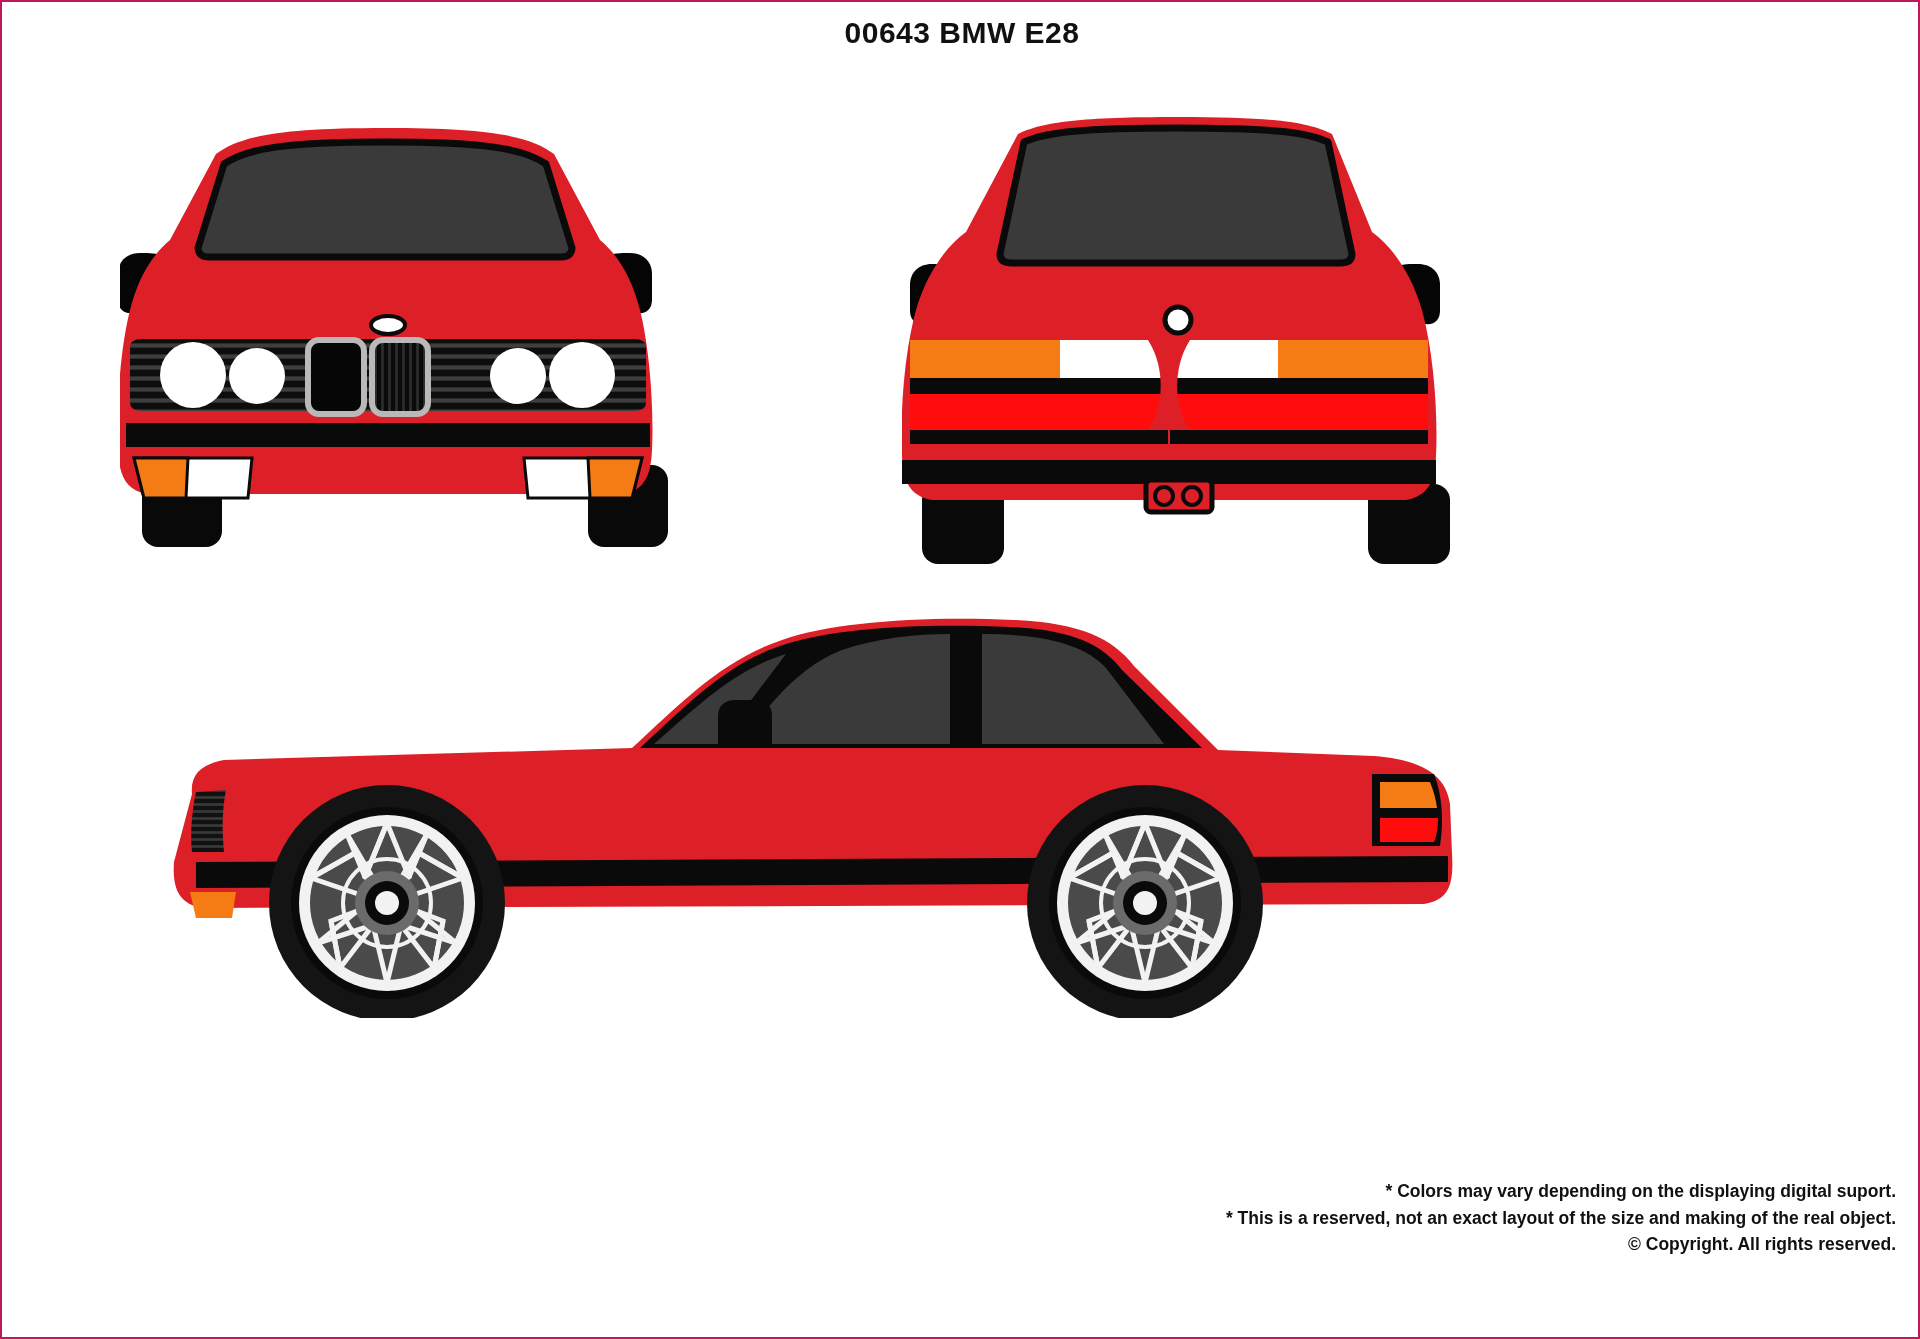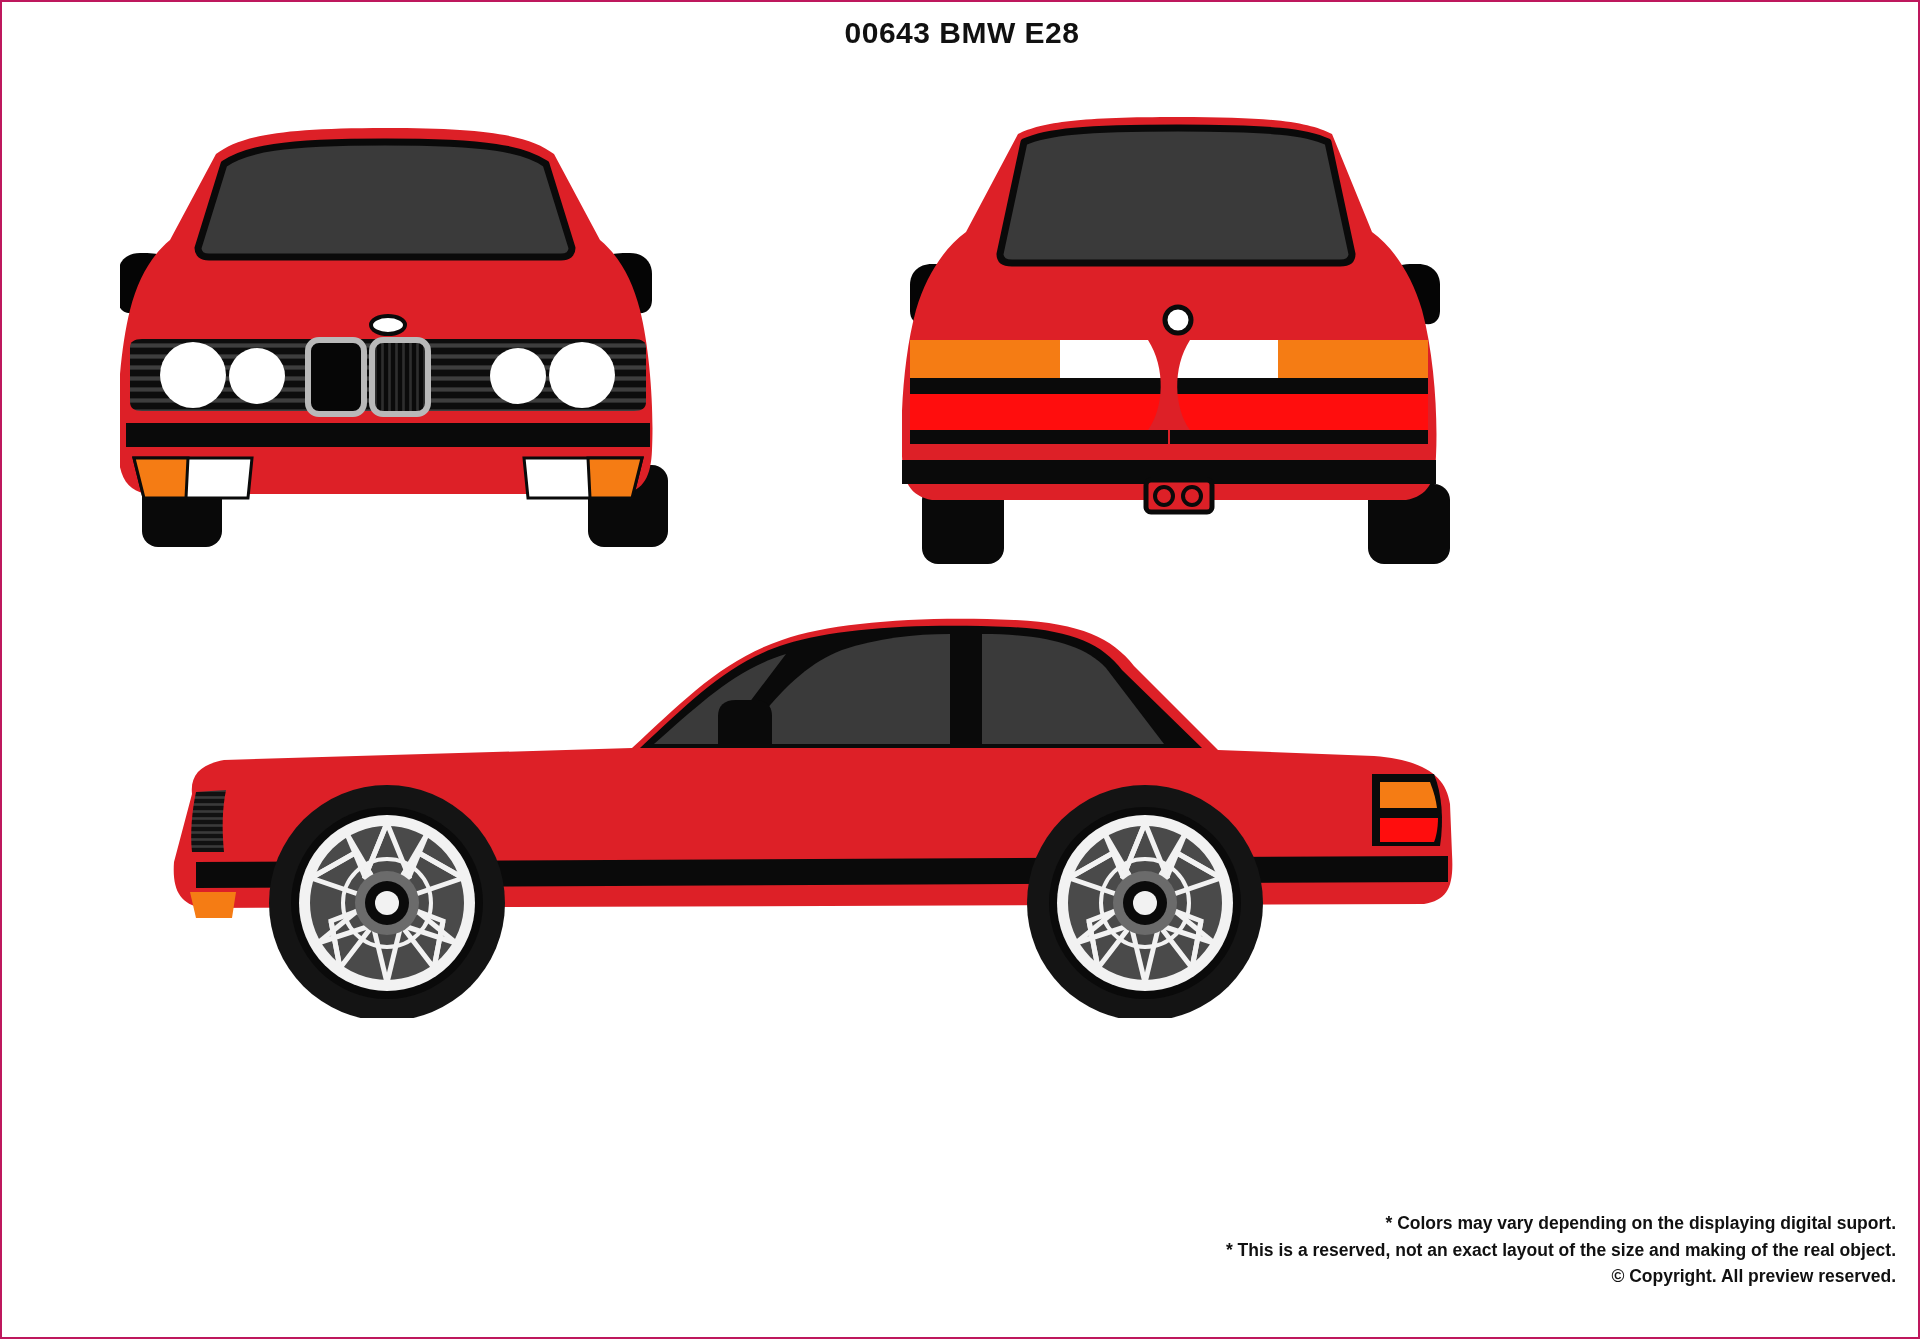--- a/index.html
+++ b/index.html
@@ -21,21 +21,21 @@
     text-align:center;
     font-size:30px;font-weight:bold;color:#111111;
     letter-spacing:.5px;
   }
   .code{
     position:absolute;left:18px;top:1340px;
     font-size:34px;font-weight:bold;color:#6d28d9;
     letter-spacing:.5px;
   }
   .disclaimer{
-    position:absolute;right:22px;top:1208px;
+    position:absolute;right:22px;top:1176px;
     text-align:right;
     font-size:17.5px;font-weight:bold;color:#111111;
     line-height:1.52;
   }
   .disclaimer div{white-space:nowrap;}
   .stage{position:absolute;inset:0;}
   svg{display:block;}
 </style>
 </head>
 <body>
@@ -263,18 +263,18 @@
         <circle r="22" fill="#0a0a0a"></circle>
         <circle r="12" fill="#f2f2f2"></circle>
       </g>
     </svg>
 
   </div>
 
   <div class="disclaimer">
     <div>* Colors may vary depending on the displaying digital suport.</div>
     <div>* This is a reserved, not an exact layout of the size and making of the real object.</div>
-    <div>© Copyright. All preview reserved.</div>
+    <div>© Copyright. All rights reserved.</div>
   </div>
 
   <div class="code">#00643</div>
 
 </div>
 
 </body></html>

